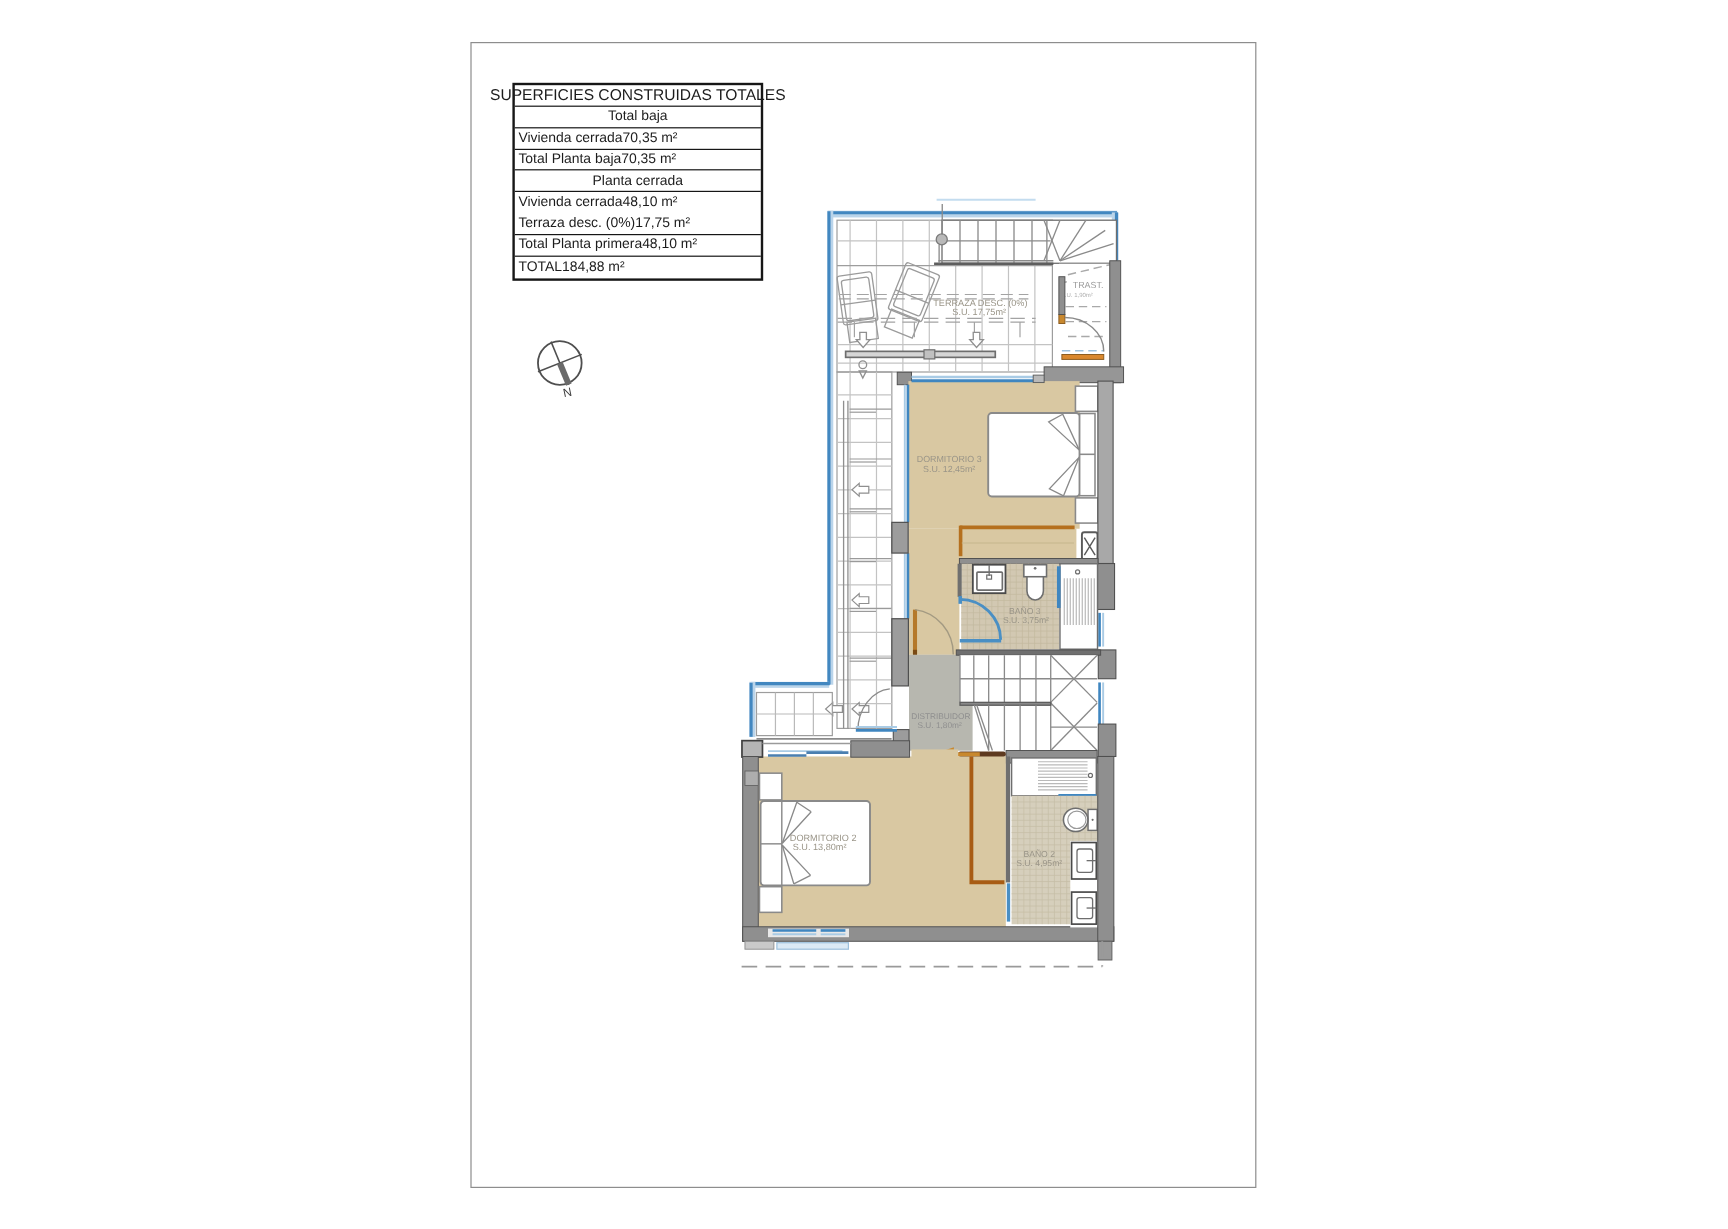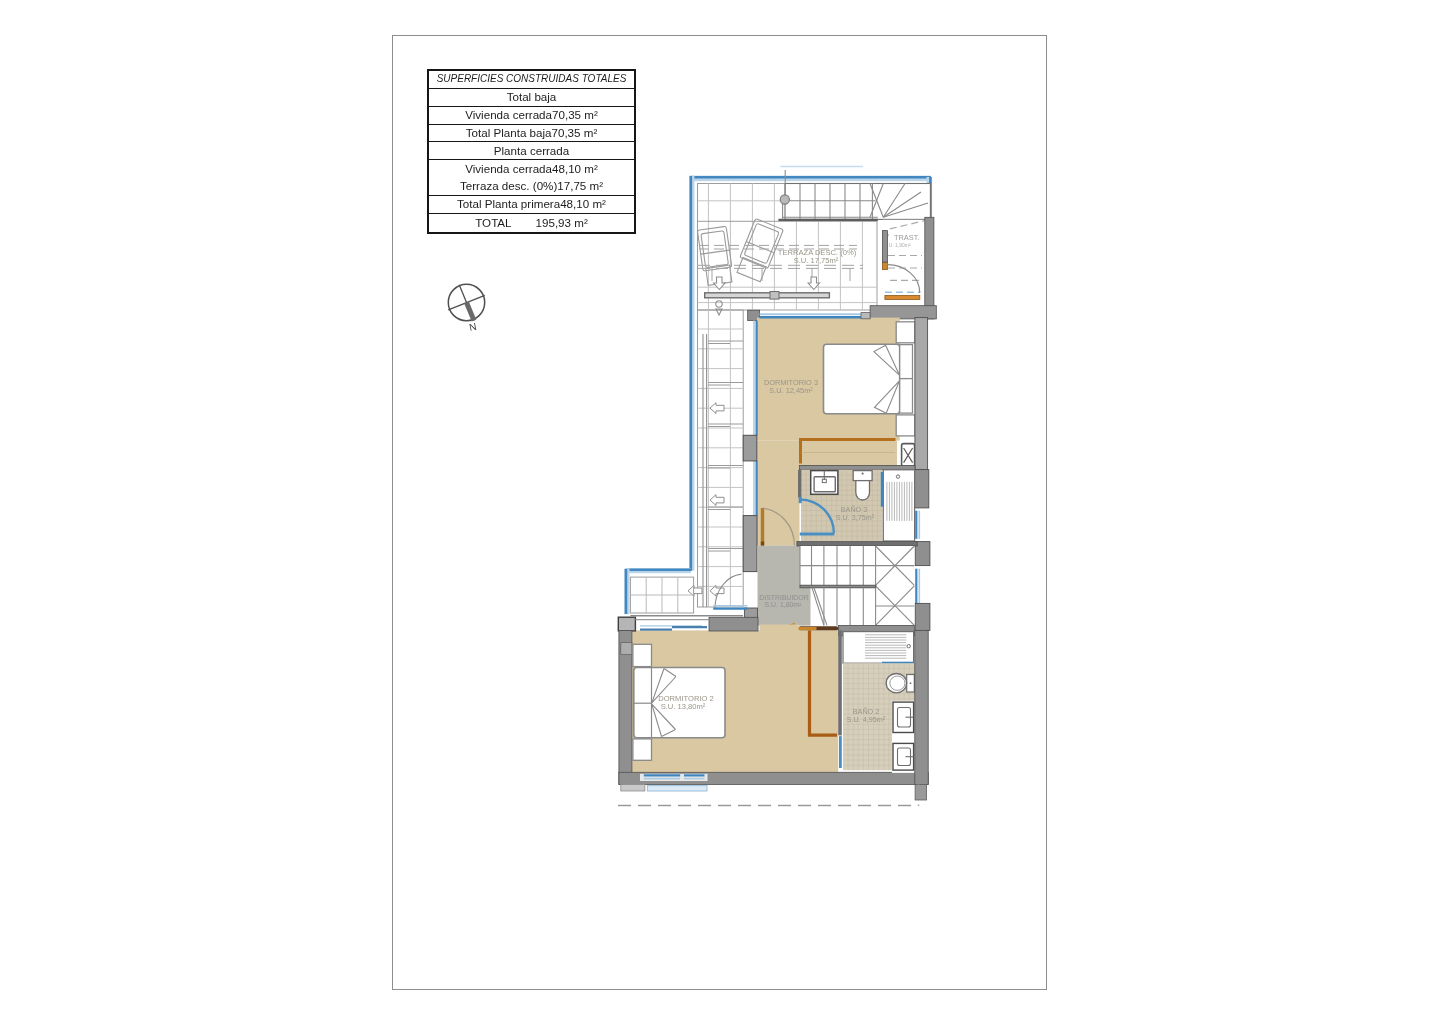--- a/index.html
+++ b/index.html
@@ -1,26 +1,26 @@
 <!DOCTYPE html>
 <html><head>
 <meta charset="utf-8">
 <style>
   html,body{margin:0;padding:0;background:#ffffff;}
   #page{position:relative;width:1440px;height:1024px;background:#ffffff;overflow:hidden;
         font-family:"Liberation Sans", sans-serif;}
   #frame{position:absolute;left:392px;top:35px;width:655px;height:955px;border:1px solid #8d8d8d;box-sizing:border-box;}
   .tbl{position:absolute;left:427px;top:69px;width:209px;box-sizing:border-box;border:2px solid #161616;background:#fff;}
   .trow{box-sizing:border-box;border-bottom:1.6px solid #161616;font-size:11.6px;color:#1c1c1c;
-        display:flex;justify-content:center;align-items:center;padding:0 3px;height:17.85px;line-height:12px;
+        display:flex;justify-content:flex-start;align-items:center;padding:0 3px;height:17.85px;line-height:12px;
         white-space:nowrap;}
   .trow.center{justify-content:center;}
-  .trow.hdr{font-size:10px;letter-spacing:0px;font-style:italic;}
+  .trow.hdr{font-size:13px;letter-spacing:0px;}
   .trow.nob{border-bottom:none;}
-  .trow:last-child{border-bottom:none;gap:24px;}
+  .trow:last-child{border-bottom:none;}
 </style>
 </head>
 <body>
 <div id="page">
 
   <div id="frame"></div>
 
   <div class="tbl">
 
     <div class="trow center hdr">
@@ -55,21 +55,21 @@
         <span>17,75 m²</span>
       </div>
 
     <div class="trow">
         <span>Total Planta primera</span>
         <span>48,10 m²</span>
       </div>
 
     <div class="trow">
         <span>TOTAL</span>
-        <span>195,93 m²</span>
+        <span>184,88 m²</span>
       </div>
   </div>
 
   <svg id="plan" width="1440" height="1024" viewBox="0 0 1440 1024" style="position:absolute;left:0;top:0;" fill="none" stroke-linecap="butt">
 
   <g stroke="#4f4f4f">
     <circle cx="466.5" cy="302.5" r="18.2" stroke-width="1.5"></circle>
     <line x1="459.2" y1="284.7" x2="474" y2="320.6" stroke-width="1.3"></line>
     <line x1="448.3" y1="309.8" x2="484.8" y2="295.3" stroke-width="1.3"></line>
     <path d="M466.5,302.5 L474,320.6" stroke="#6a6a6a" stroke-width="5"></path>

